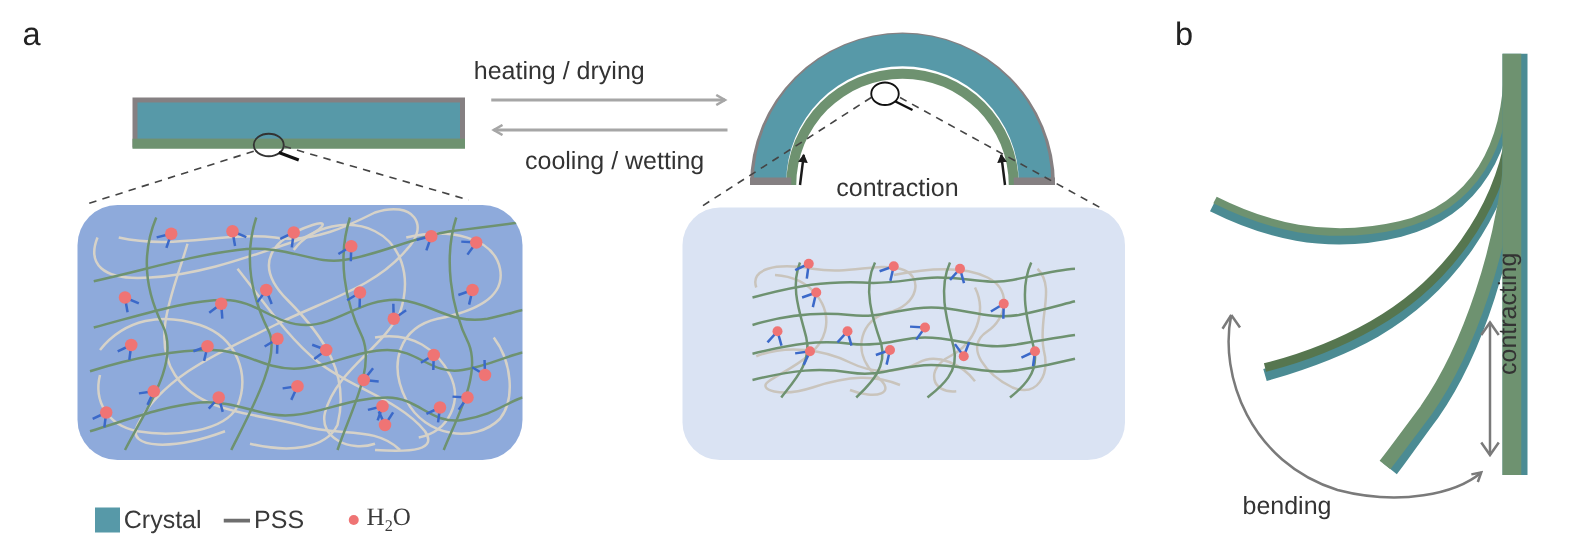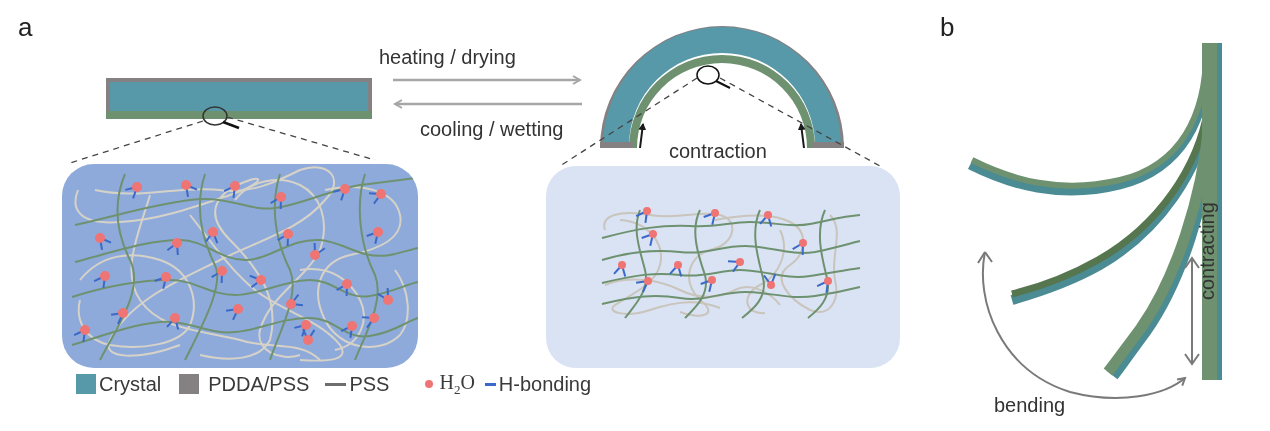--- a/index.html
+++ b/index.html
@@ -2,21 +2,21 @@
 <html><head>
 <meta charset="utf-8">
 <style>
   html, body { margin: 0; padding: 0; background: #ffffff; }
   body { width: 1270px; height: 431px; position: relative; overflow: hidden;
          font-family: "Liberation Sans", sans-serif; color: #333333; }
   .abs { position: absolute; }
   .panel-label { font-size: 26px; color: #222; }
   .txt { font-size: 20px; color: #333; white-space: nowrap; }
   svg { position: absolute; left: 0; top: 0; }
-  .legend { position: absolute; top: 368px; left: 76px; height: 32px; display: flex; align-items: center; font-size: 20px; color: #3a3a3a; }
+  .legend { position: absolute; top: 400px; left: 76px; height: 32px; display: flex; align-items: center; font-size: 20px; color: #3a3a3a; }
   .legend-item { display: flex; align-items: center; margin-right: 0; }
   .sw { display: inline-block; }
   sub { font-size: 13px; }
 </style>
 </head>
 <body>
 
 <div class="abs panel-label" style="left:18px; top:12px;">a</div>
 <div class="abs panel-label" style="left:940px; top:12px;">b</div>
 
@@ -272,28 +272,20 @@
 <div class="abs txt" style="left:669px; top:140px;">contraction</div>
 <div class="abs txt" style="left:994px; top:394px;">bending</div>
 <div class="abs txt" style="left:1196px; top:300px; transform: rotate(-90deg); transform-origin: left top;">contracting</div>
 
 <div class="legend">
   <div class="legend-item">
     <span class="sw" style="width:20px;height:20px;background:#5799a8;margin-right:3px;"></span>
     <span style="margin-right:18px;">Crystal</span>
   </div>
   <div class="legend-item">
-    <span class="sw" style="width:20px;height:20px;background:#858082;margin-right:9px;"></span>
-    <span style="margin-right:16px;">PDDA/PSS</span>
-  </div>
-  <div class="legend-item">
     <span class="sw" style="width:21px;height:3px;background:#6e6e6e;margin-right:3px;"></span>
     <span style="margin-right:36px;">PSS</span>
   </div>
   <div class="legend-item">
     <span class="sw" style="width:8px;height:8px;border-radius:50%;background:#ef7474;margin-right:6px;"></span>
     <span style="margin-right:10px;font-family:Liberation Serif, serif;"><span>H</span><sub>2</sub><span>O</span></span>
   </div>
-  <div class="legend-item">
-    <span class="sw" style="width:11px;height:3px;background:#3b69c9;margin-right:3px;"></span>
-    <span>H-bonding</span>
-  </div>
 </div>
 
 </body></html>

